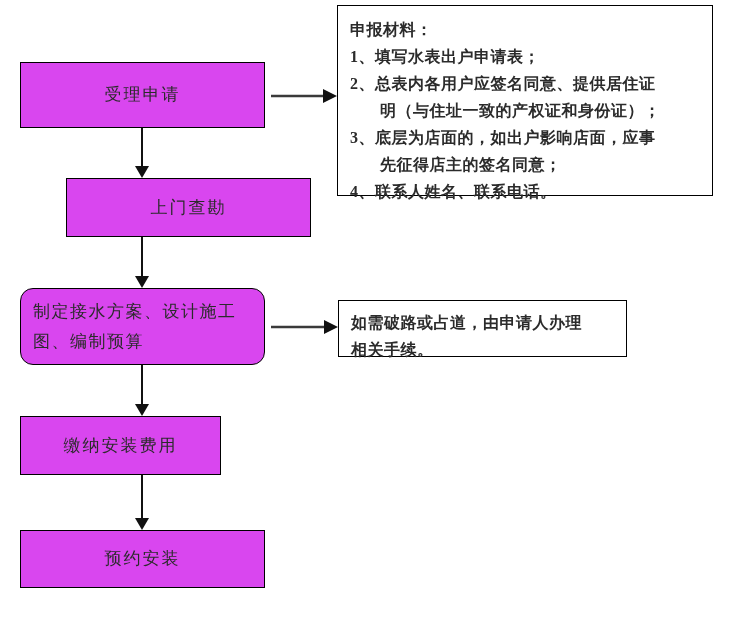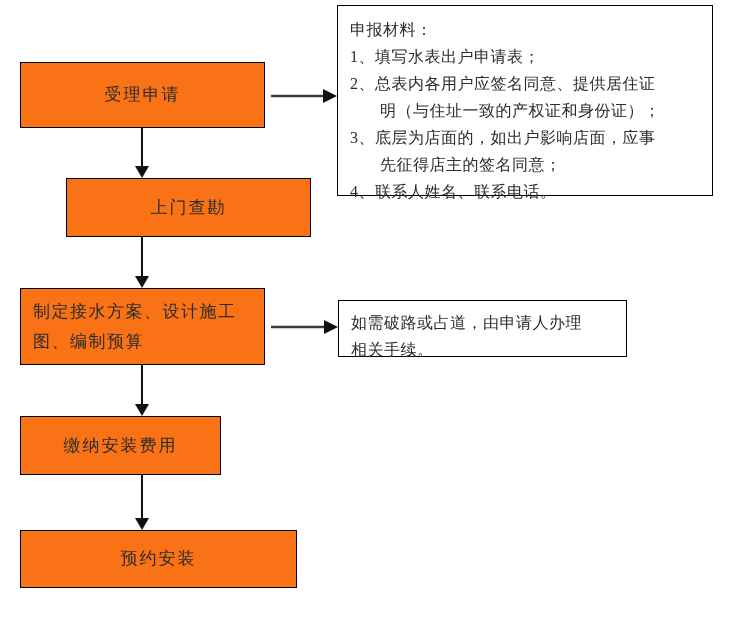--- a/index.html
+++ b/index.html
@@ -15,56 +15,58 @@
     position: relative;
     width: 732px;
     height: 624px;
     background: #ffffff;
     overflow: hidden;
   }
   .node {
     position: absolute;
     box-sizing: border-box;
     border: 1.5px solid #000000;
-    background: #f97316;
+    background: #d946ef;
     display: flex;
     align-items: center;
     justify-content: center;
     text-align: center;
   }
   .node-label {
     font-size: 17px;
     letter-spacing: 2px;
     color: #2b2b2b;
     line-height: 30px;
     white-space: pre-line;
   }
   .node.multiline {
     justify-content: flex-start;
     align-items: center;
     padding-left: 12px;
     text-align: left;
+    border-radius: 13px;
   }
   .node.multiline .node-label {
     text-align: left;
     letter-spacing: 1.5px;
   }
   .infobox {
     position: absolute;
     box-sizing: border-box;
     border: 1.5px solid #000000;
     background: #ffffff;
     padding: 10px 8px 8px 12px;
   }
   .info-line {
     font-size: 16px;
     line-height: 27px;
     color: #2b2b2b;
     letter-spacing: 0.5px;
     white-space: pre;
+    font-weight: bold;
   }
   .info-line.indent {
     padding-left: 30px;
   }
   .connector {
     position: absolute;
   }
   .connector svg {
     display: block;
     overflow: visible;
@@ -85,21 +87,21 @@
 
   <div class="node multiline" style="left:20px; top:288px; width:245px; height:77px;">
     <span class="node-label">制定接水方案、设计施工
 图、编制预算</span>
   </div>
 
   <div class="node" style="left:20px; top:416px; width:201px; height:59px;">
     <span class="node-label">缴纳安装费用</span>
   </div>
 
-  <div class="node" style="left:20px; top:530px; width:277px; height:58px;">
+  <div class="node" style="left:20px; top:530px; width:245px; height:58px;">
     <span class="node-label">预约安装</span>
   </div>
 
   <div class="infobox" style="left:337px; top:5px; width:376px; height:191px;">
     <div class="info-line">申报材料：</div>
     <div class="info-line">1、填写水表出户申请表；</div>
     <div class="info-line">2、总表内各用户应签名同意、提供居住证</div>
     <div class="info-line indent">明（与住址一致的产权证和身份证）；</div>
     <div class="info-line">3、底层为店面的，如出户影响店面，应事</div>
     <div class="info-line indent">先征得店主的签名同意；</div>

